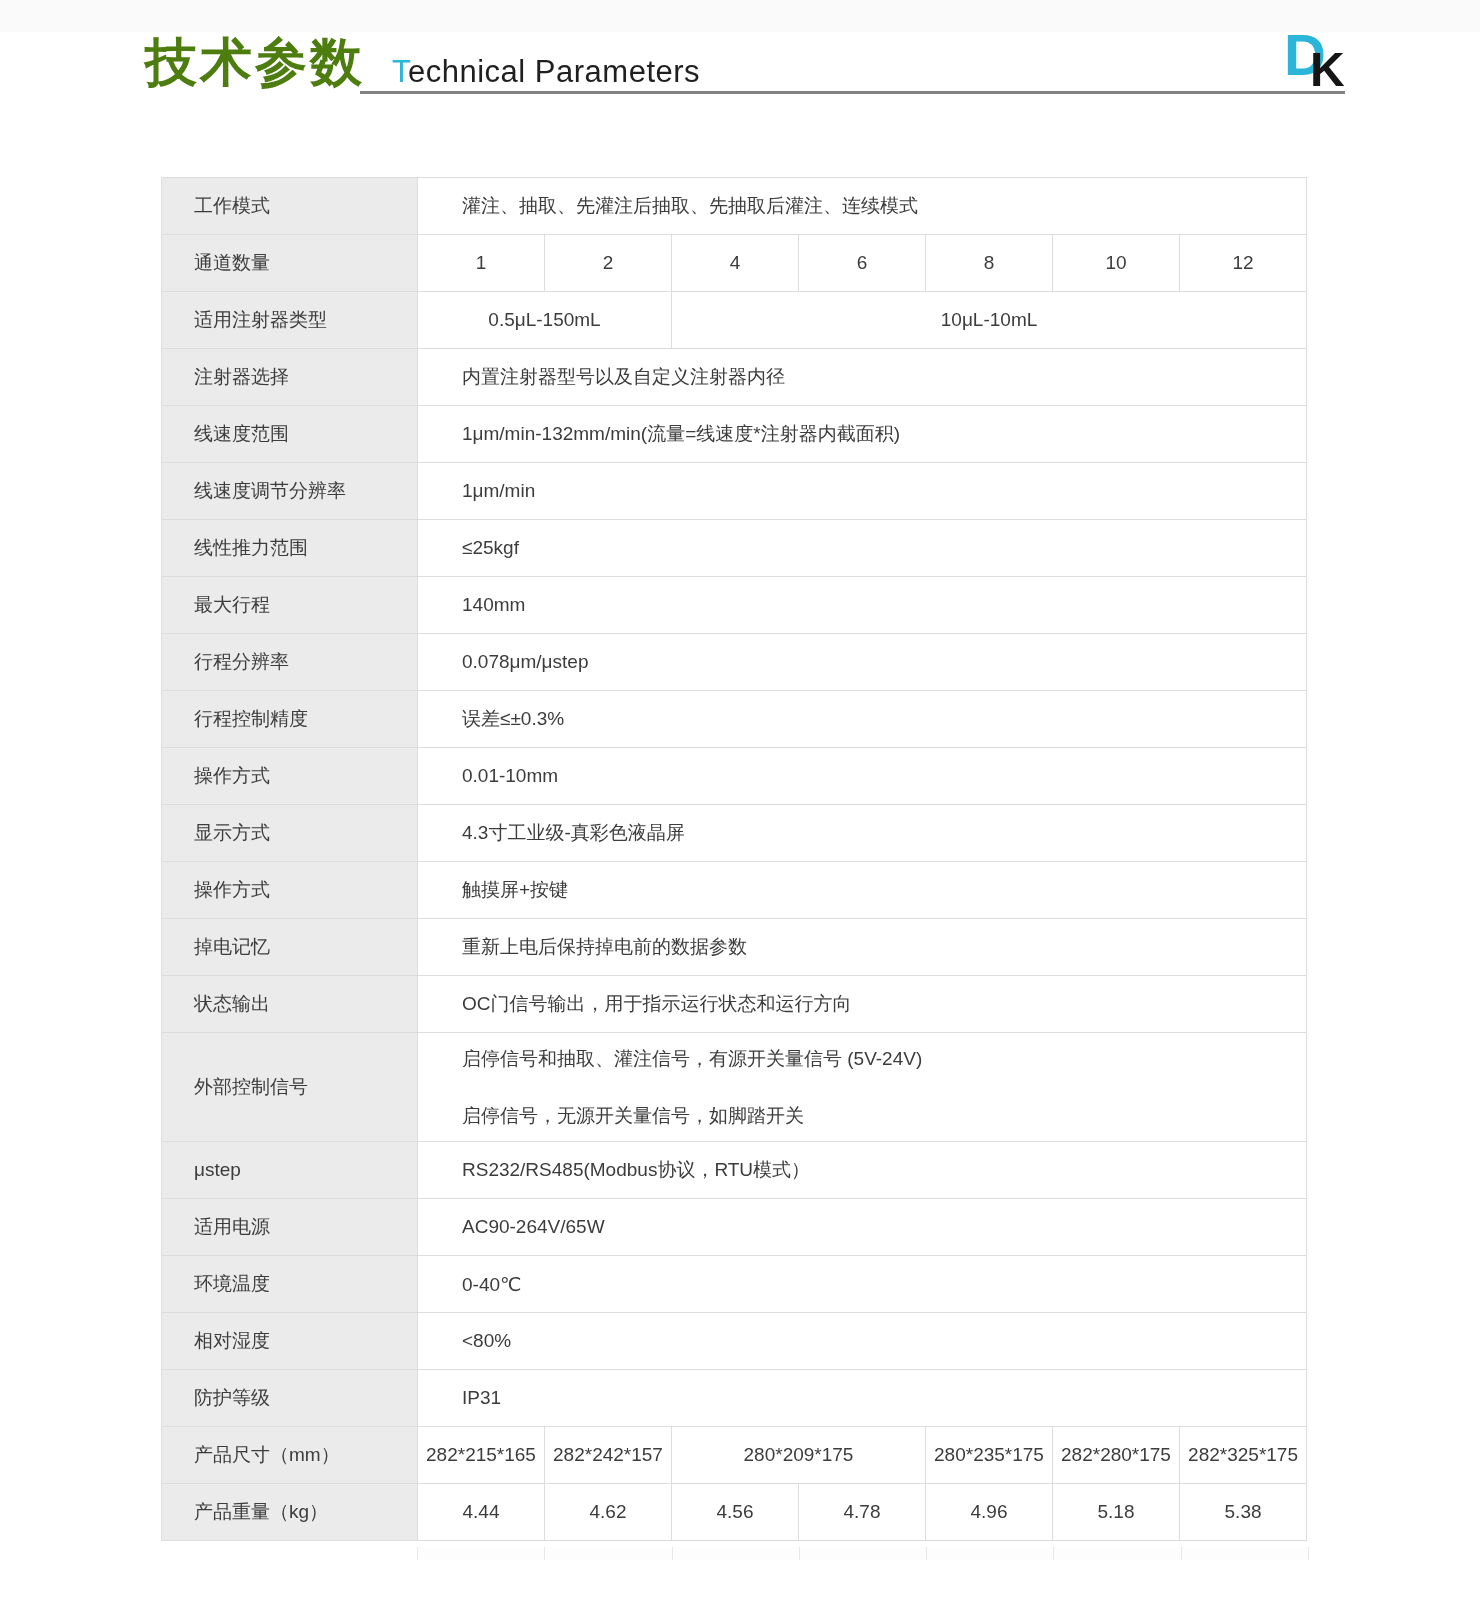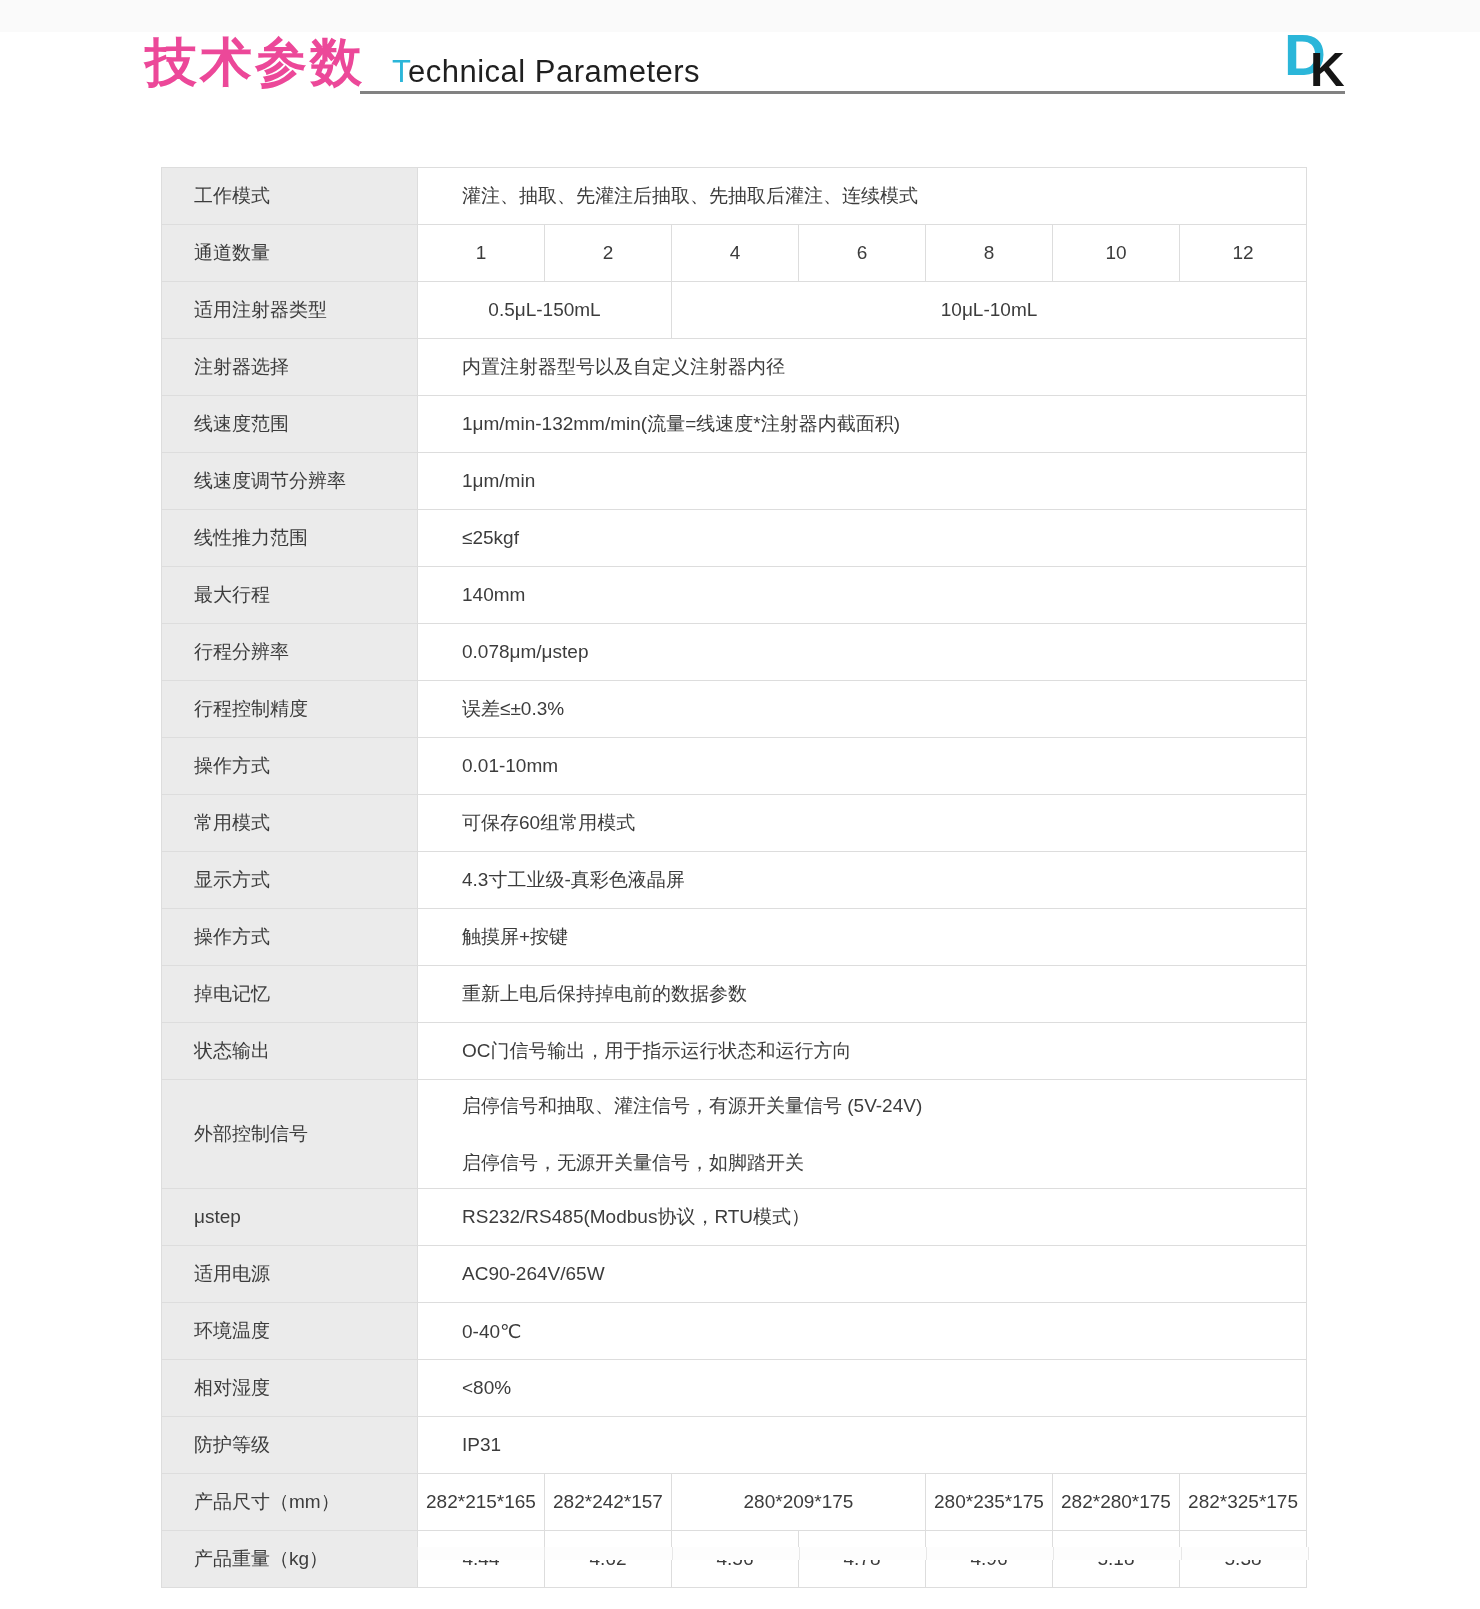--- a/index.html
+++ b/index.html
@@ -9,42 +9,42 @@
     font-family:"Liberation Sans","DejaVu Sans",sans-serif;
     position:relative;
     overflow:hidden;
   }
   .top-strip {
     position:absolute; left:0; top:0; width:1480px; height:32px;
     background:#fafafa;
   }
   .title-zh {
     position:absolute; left:145px; top:34px;
-    font-size:52px; font-weight:900; color:#ec4899; letter-spacing:3px;
+    font-size:52px; font-weight:900; color:#4d7c0f; letter-spacing:3px;
     line-height:1.1;
   }
   .title-en {
     position:absolute; left:392px; top:56px;
     font-size:31px; font-weight:400; color:#1f1f1f; letter-spacing:0.5px;
     line-height:1;
   }
   .header-rule {
     position:absolute; left:360px; top:91px; width:985px; height:3px;
     background:#828282;
   }
   .logo-d {
     position:absolute; left:1284px; top:26px;
     font-size:58px; font-weight:800; line-height:1;
   }
   .logo-k {
     position:absolute; left:1310px; top:46px;
     font-size:48px; font-weight:800; color:#151515; line-height:1;
   }
   table.params {
-    position:absolute; left:161px; top:167px; width:1053px;
+    position:absolute; left:161px; top:177px; width:1053px;
     border-collapse:collapse; table-layout:fixed;
   }
   table.params td {
     border:1px solid #dddddd;
     height:54px;
     font-size:19px; color:#3c3c3c; font-weight:400;
     overflow:hidden; white-space:nowrap;
   }
   td.lbl {
     background:#ebebeb;
@@ -131,24 +131,20 @@
     </tr>
     <tr>
       <td class="lbl">行程控制精度</td>
       <td class="v" colspan="7">误差≤±0.3%</td>
     </tr>
     <tr>
       <td class="lbl">操作方式</td>
       <td class="v" colspan="7">0.01-10mm</td>
     </tr>
     <tr>
-      <td class="lbl">常用模式</td>
-      <td class="v" colspan="7">可保存60组常用模式</td>
-    </tr>
-    <tr>
       <td class="lbl">显示方式</td>
       <td class="v" colspan="7">4.3寸工业级-真彩色液晶屏</td>
     </tr>
     <tr>
       <td class="lbl">操作方式</td>
       <td class="v" colspan="7">触摸屏+按键</td>
     </tr>
     <tr>
       <td class="lbl">掉电记忆</td>
       <td class="v" colspan="7">重新上电后保持掉电前的数据参数</td>

